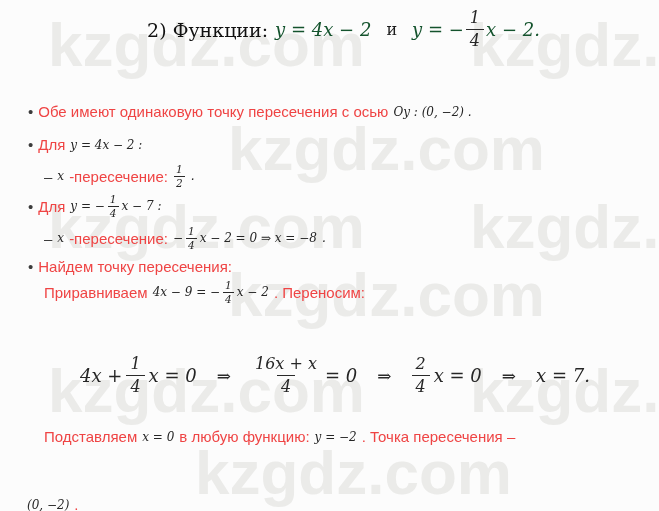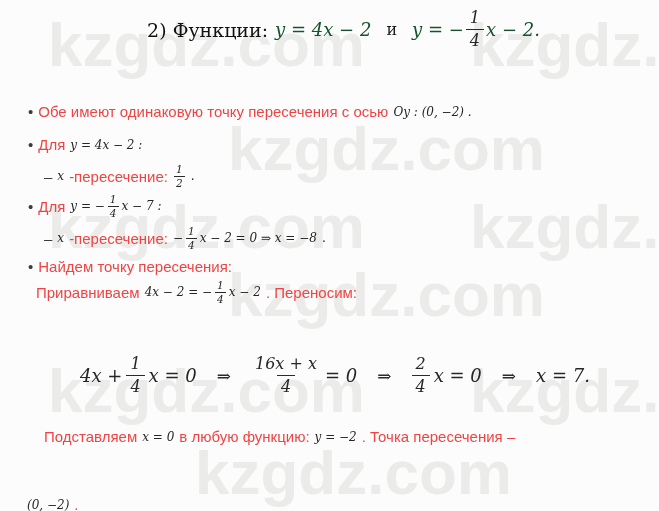--- a/index.html
+++ b/index.html
@@ -132,24 +132,24 @@
       <span class="math">x − 2 = 0 ⇒ x = −8</span>
     </span>
     <span class="math">.</span>
   </div>
 
   <div class="line" style="top:258px;left:28px">
     <span class="marker">•</span>
     <span class="body-text">Найдем точку пересечения:</span>
   </div>
 
-  <div class="line" style="top:280px;left:36px">
+  <div class="line" style="top:280px;left:44px">
     <span class="body-text">Приравниваем</span>
     <span class="tight">
-      <span class="math">4x − 2 = −</span>
+      <span class="math">4x − 9 = −</span>
       <span class="sfrac">
         <span class="num">1</span>
         <span class="den">4</span>
       </span>
       <span class="math">x − 2</span>
     </span>
     <span class="body-text">. Переносим:</span>
   </div>
 
   <div class="line eqrow">

